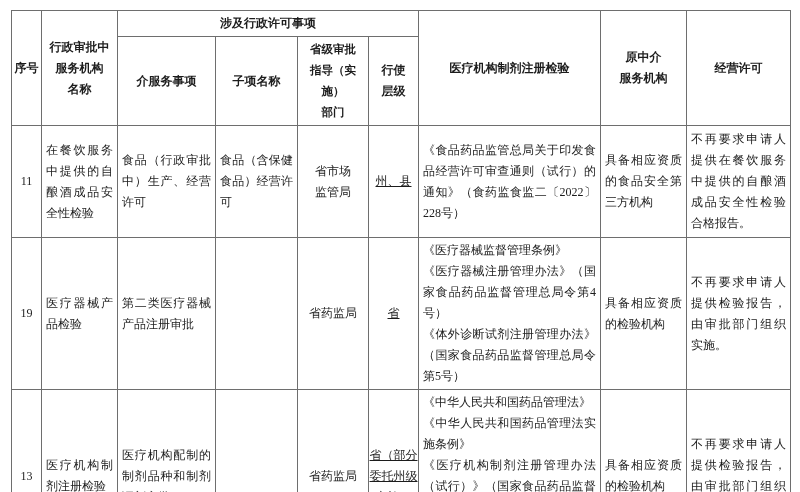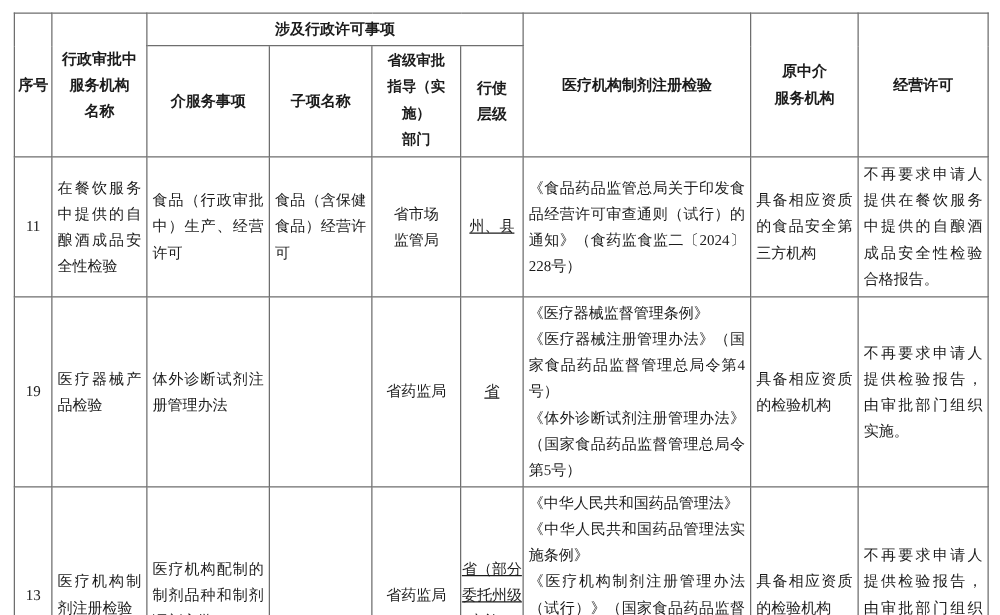--- a/index.html
+++ b/index.html
@@ -87,28 +87,28 @@
   </thead>
   <tbody>
     <tr class="r11">
       <td class="center">11</td>
       <td>在餐饮服务中提供的自酿酒成品安全性检验</td>
       <td>食品（行政审批中）生产、经营许可</td>
       <td>食品（含保健食品）经营许可</td>
       <td class="center">省市场
 监管局</td>
       <td class="center tight">州、县</td>
-      <td>《食品药品监管总局关于印发食品经营许可审查通则（试行）的通知》（食药监食监二〔2024〕228号）</td>
+      <td>《食品药品监管总局关于印发食品经营许可审查通则（试行）的通知》（食药监食监二〔2022〕228号）</td>
       <td>具备相应资质的食品安全第三方机构</td>
       <td>不再要求申请人提供在餐饮服务中提供的自酿酒成品安全性检验合格报告。</td>
     </tr>
     <tr class="r12">
       <td class="center">19</td>
       <td>医疗器械产品检验</td>
-      <td>体外诊断试剂注册管理办法</td>
+      <td>第二类医疗器械产品注册审批</td>
       <td></td>
       <td class="center">省药监局</td>
       <td class="center tight">省</td>
       <td>《医疗器械监督管理条例》
 《医疗器械注册管理办法》（国家食品药品监督管理总局令第4号）
 《体外诊断试剂注册管理办法》（国家食品药品监督管理总局令第5号）</td>
       <td>具备相应资质的检验机构</td>
       <td>不再要求申请人提供检验报告，由审批部门组织实施。</td>
     </tr>
     <tr class="r13">

